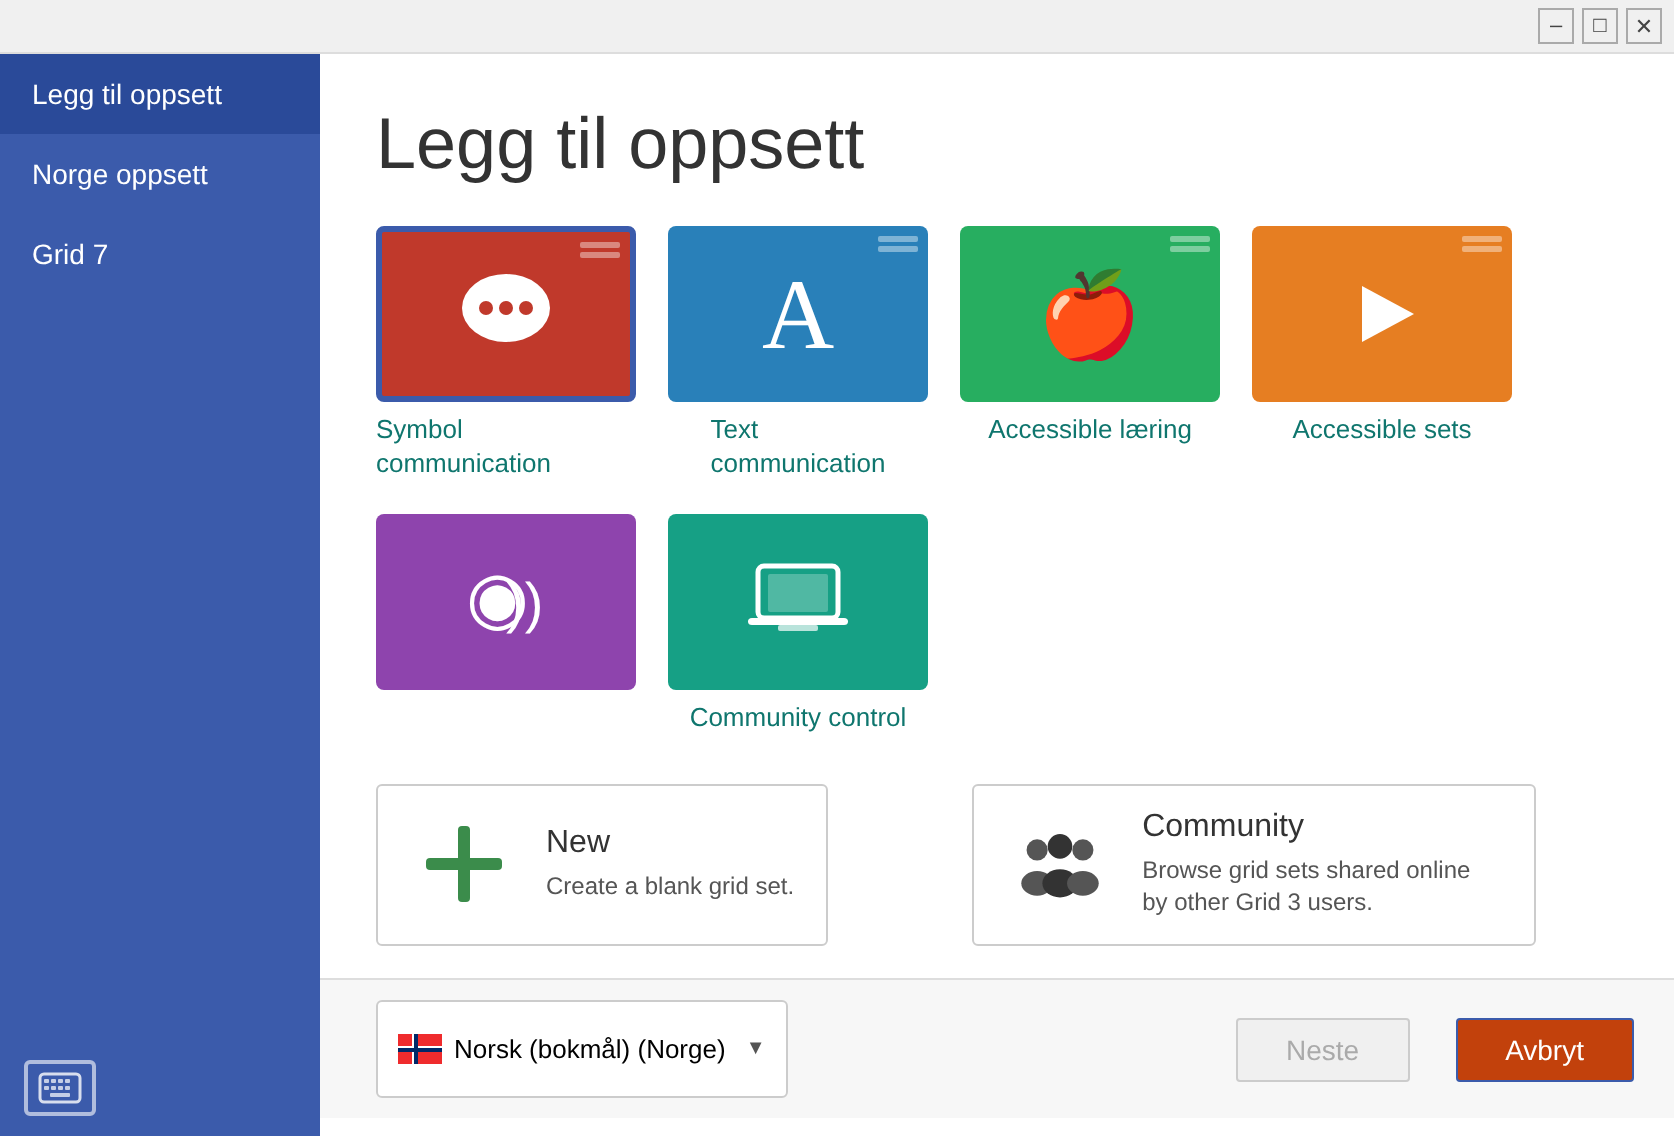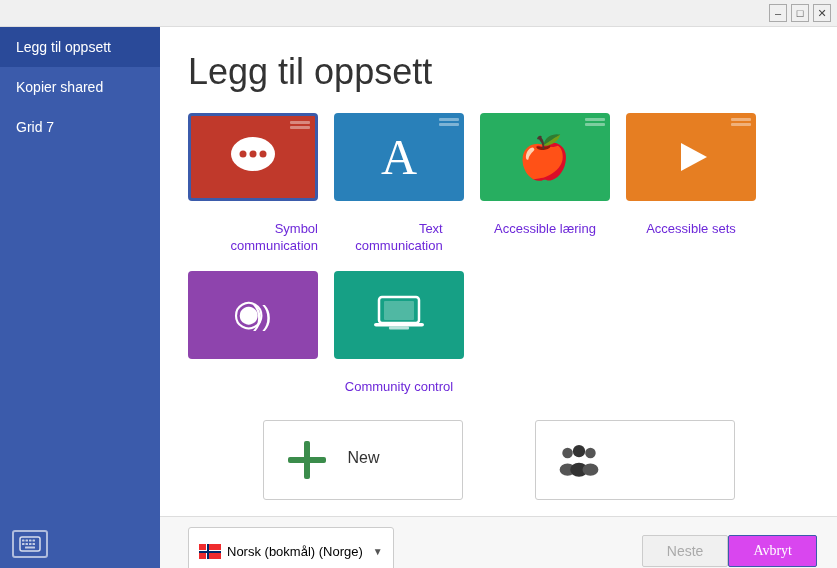--- a/index.html
+++ b/index.html
@@ -96,24 +96,24 @@
       display: flex;
       align-items: center;
       justify-content: center;
       position: relative;
       overflow: hidden;
     }
     .grid-item-thumb.selected {
       border: 3px solid #3b5bab;
     }
     .grid-item-label {
-      margin-top: 20px;
+      margin-top: 6px;
       font-size: 13px;
-      text-align: right;
-      color: #6d28d9;
+      text-align: left;
+      color: #0f766e;
       line-height: 1.3;
     }
 
     
     .thumb-red { background: #c0392b; }
     .thumb-blue { background: #2980b9; }
     .thumb-green { background: #27ae60; }
     .thumb-orange { background: #e67e22; }
     .thumb-purple { background: #8e44ad; }
     .thumb-teal { background: #16a085; }
@@ -128,21 +128,20 @@
       width: 20px; height: 3px;
       border-radius: 1px;
     }
 
     
     .bottom-section {
       display: flex;
       gap: 32px;
       margin-bottom: 16px;
       margin-top: 4px;
-      justify-content: center;
     }
     .bottom-card {
       display: flex;
       align-items: center;
       gap: 14px;
       border: 1px solid #ccc;
       border-radius: 3px;
       padding: 12px 16px;
       cursor: pointer;
       min-width: 200px;
@@ -191,37 +190,36 @@
       gap: 6px;
       border: 1px solid #ccc;
       border-radius: 3px;
       padding: 16px 10px;
       cursor: pointer;
       background: white;
       font-size: 13px;
     }
     .footer-buttons {
       display: flex;
-      gap: 0;
+      gap: 23px;
       border-radius: 12px;
     }
     .footer-btn {
       padding: 7px 24px;
       font-size: 14px;
       border: 1px solid #ccc;
       background: #f0f0f0;
       cursor: pointer;
       border-radius: 2px;
       color: #333;
     }
     .footer-btn.primary {
-      background: #d946ef;
+      background: #c2410c;
       color: white;
       border-color: #3b5bab;
-      font-family: Liberation Serif, serif;
     }
     .footer-btn:disabled {
       color: #aaa;
       cursor: default;
     }
 
     
     .flag-icon {
       width: 22px; height: 15px;
       position: relative;
@@ -243,21 +241,21 @@
 <div class="window-chrome">
   <div class="chrome-btn">–</div>
   <div class="chrome-btn">□</div>
   <div class="chrome-btn">✕</div>
 </div>
 
 <div class="main-layout">
 
   <div class="sidebar">
     <div class="sidebar-item active">Legg til oppsett</div>
-    <div class="sidebar-item">Kopier shared</div>
+    <div class="sidebar-item">Norge oppsett</div>
     <div class="sidebar-item">Grid 7</div>
     <div class="sidebar-bottom">
       <div class="keyboard-icon-box">
         <svg width="22" height="16" viewBox="0 0 22 16">
           <rect x="1" y="1" width="20" height="14" rx="2" fill="none" stroke="rgba(255,255,255,0.8)" stroke-width="1.5"></rect>
           <rect x="3" y="3.5" width="2.5" height="2" rx="0.5" fill="rgba(255,255,255,0.7)"></rect>
           <rect x="6.5" y="3.5" width="2.5" height="2" rx="0.5" fill="rgba(255,255,255,0.7)"></rect>
           <rect x="10" y="3.5" width="2.5" height="2" rx="0.5" fill="rgba(255,255,255,0.7)"></rect>
           <rect x="13.5" y="3.5" width="2.5" height="2" rx="0.5" fill="rgba(255,255,255,0.7)"></rect>
           <rect x="3" y="7" width="2.5" height="2" rx="0.5" fill="rgba(255,255,255,0.7)"></rect>
@@ -354,39 +352,44 @@
 
       <div class="bottom-card">
         <div class="bottom-card-icon">
           <svg width="50" height="50" viewBox="0 0 50 50">
             <rect x="22" y="6" width="6" height="38" rx="2" fill="#3b8c4b"></rect>
             <rect x="6" y="22" width="38" height="6" rx="2" fill="#3b8c4b"></rect>
           </svg>
         </div>
         <div class="bottom-card-text">
           <h3>New</h3>
+          <p>Create a blank grid set.</p>
         </div>
       </div>
 
       <div style="display:flex;flex-direction:column;align-items:center;justify-content:flex-end;">
       </div>
 
       <div class="bottom-card" style="margin-left:8px;">
         <div class="bottom-card-icon community-icon">
           <svg class="people-svg" viewBox="0 0 50 38">
 
             <circle cx="12" cy="11" r="6" fill="#555"></circle>
             <ellipse cx="12" cy="30" rx="9" ry="7" fill="#555"></ellipse>
 
             <circle cx="25" cy="9" r="7" fill="#333"></circle>
             <ellipse cx="25" cy="30" rx="10" ry="8" fill="#333"></ellipse>
 
             <circle cx="38" cy="11" r="6" fill="#555"></circle>
             <ellipse cx="38" cy="30" rx="9" ry="7" fill="#555"></ellipse>
           </svg>
+        </div>
+        <div class="bottom-card-text">
+          <h3>Community</h3>
+          <p>Browse grid sets shared online by other Grid 3 users.</p>
         </div>
       </div>
     </div>
 
     <div class="footer">
       <div class="language-select">
         <span class="flag-icon">
           <div class="flag-red"></div>
           <div class="flag-cross-v"></div>
           <div class="flag-cross-h"></div>

